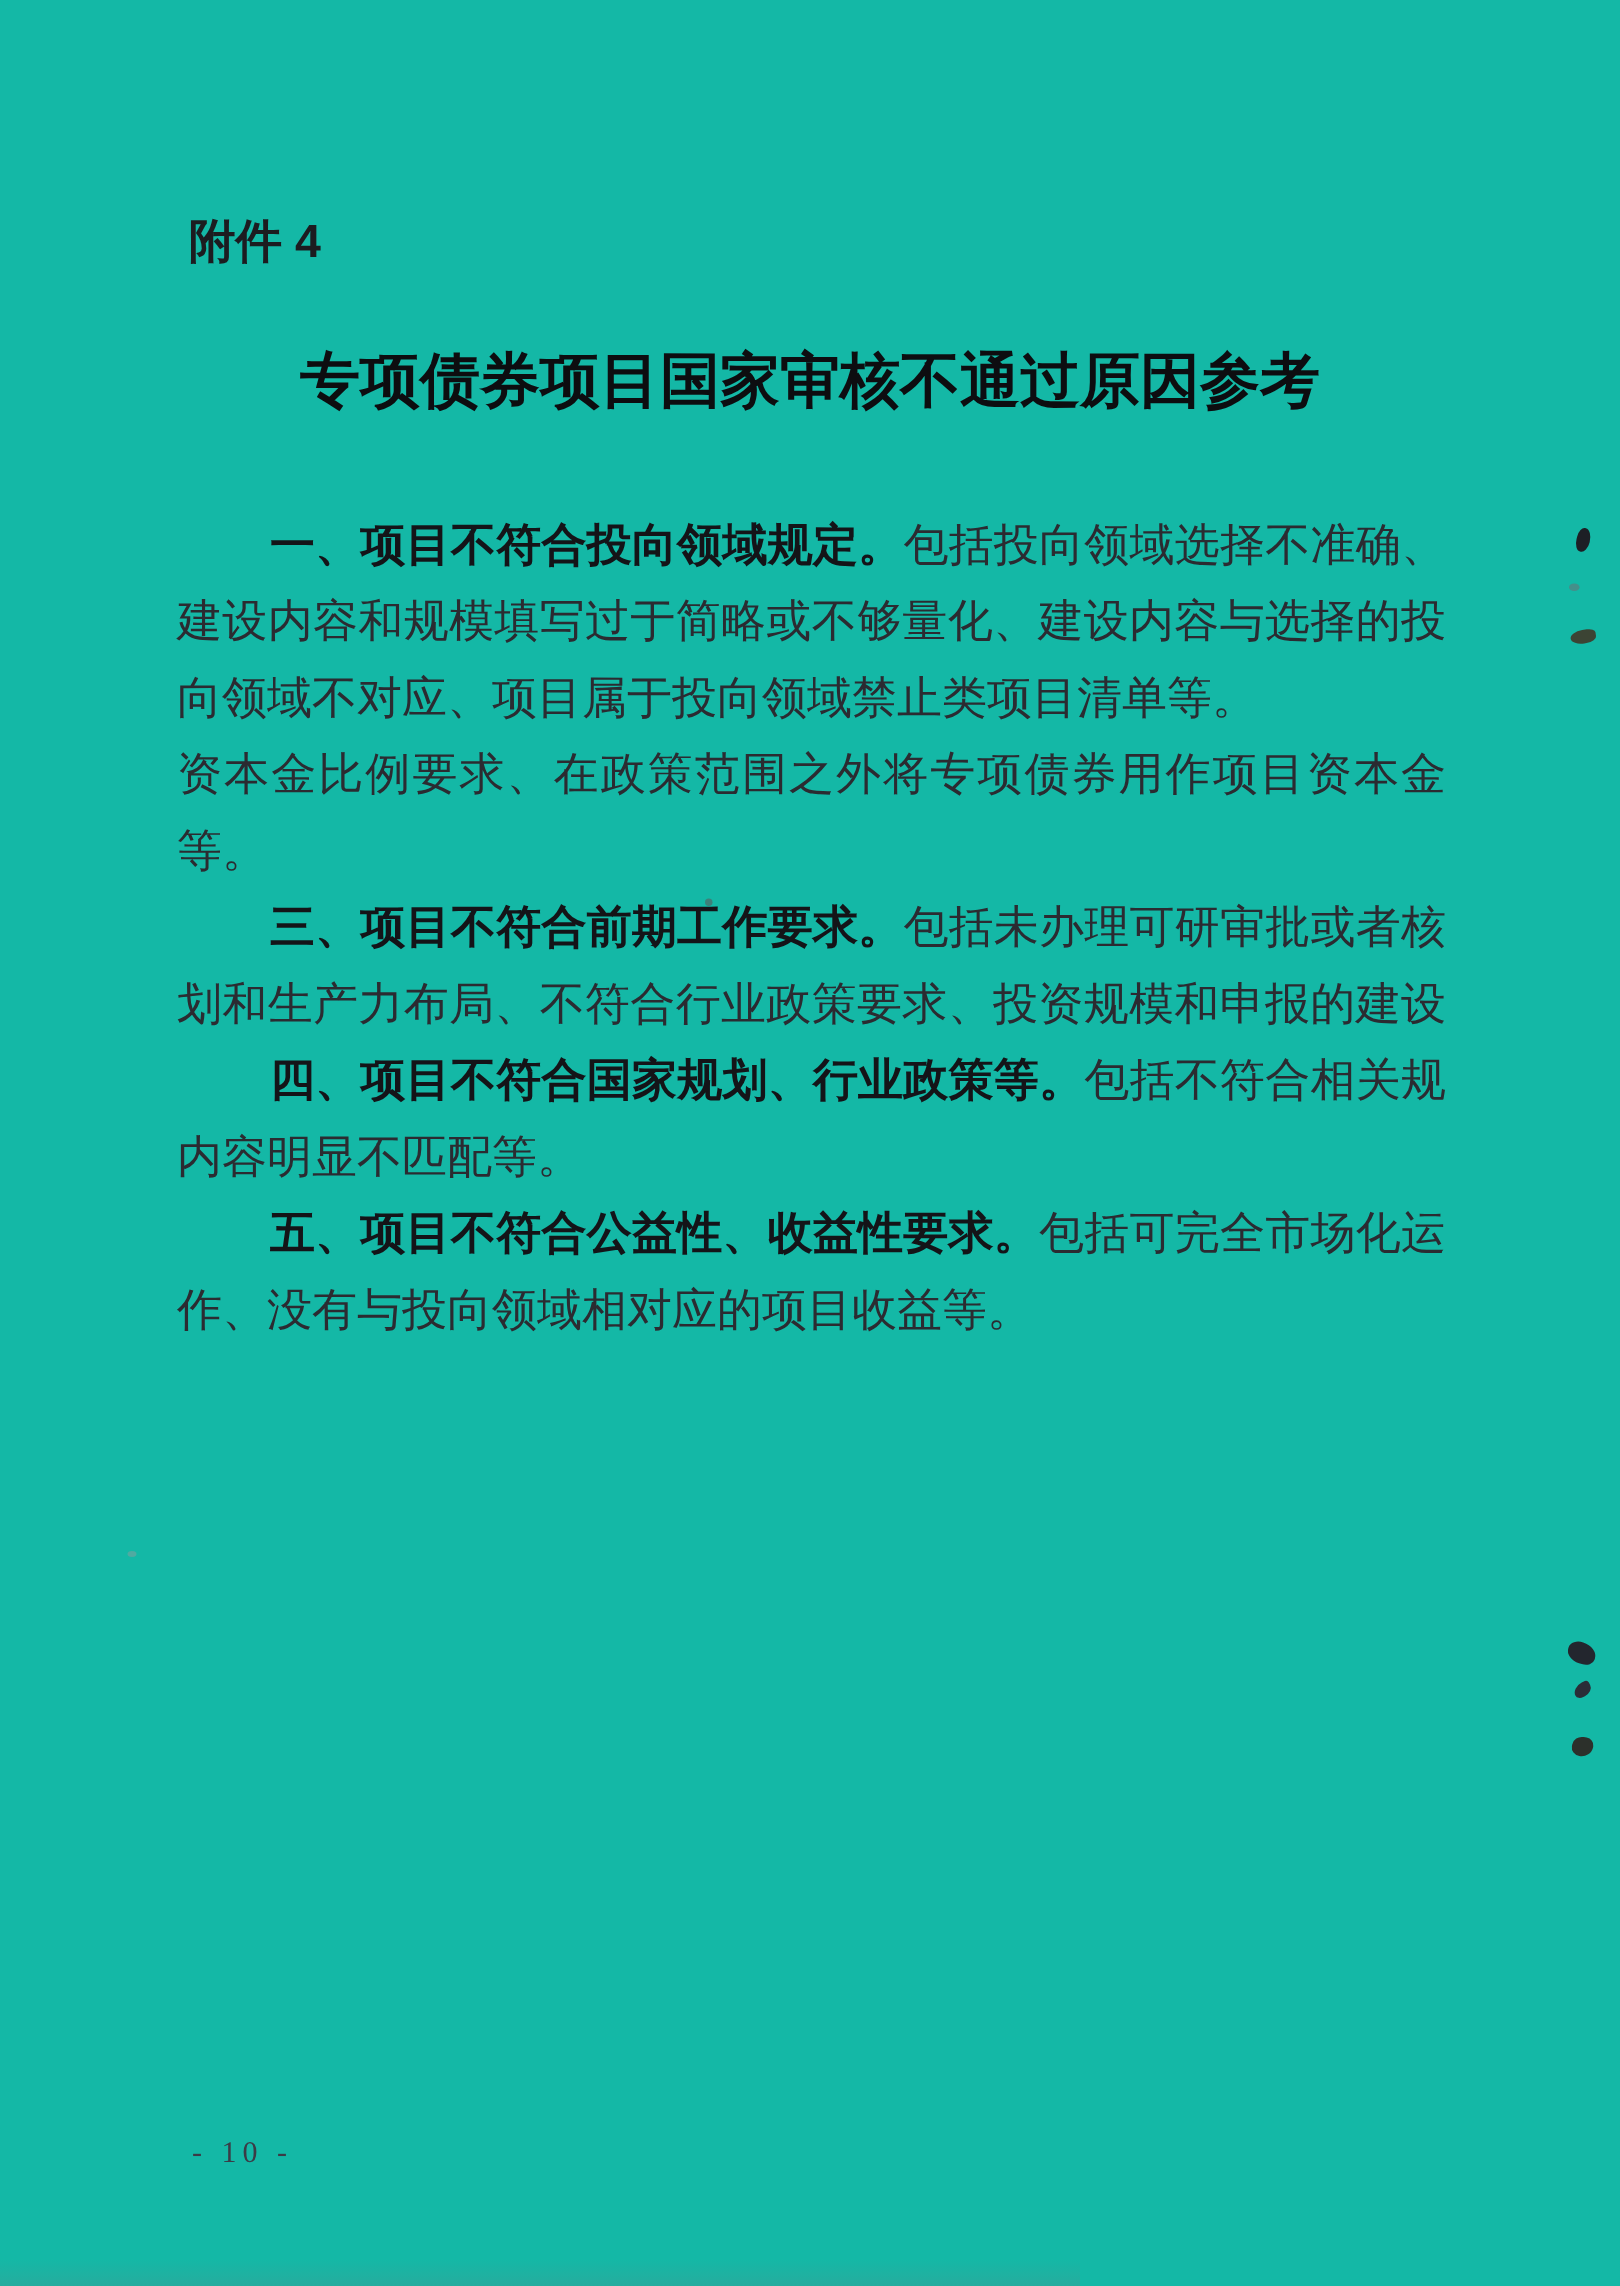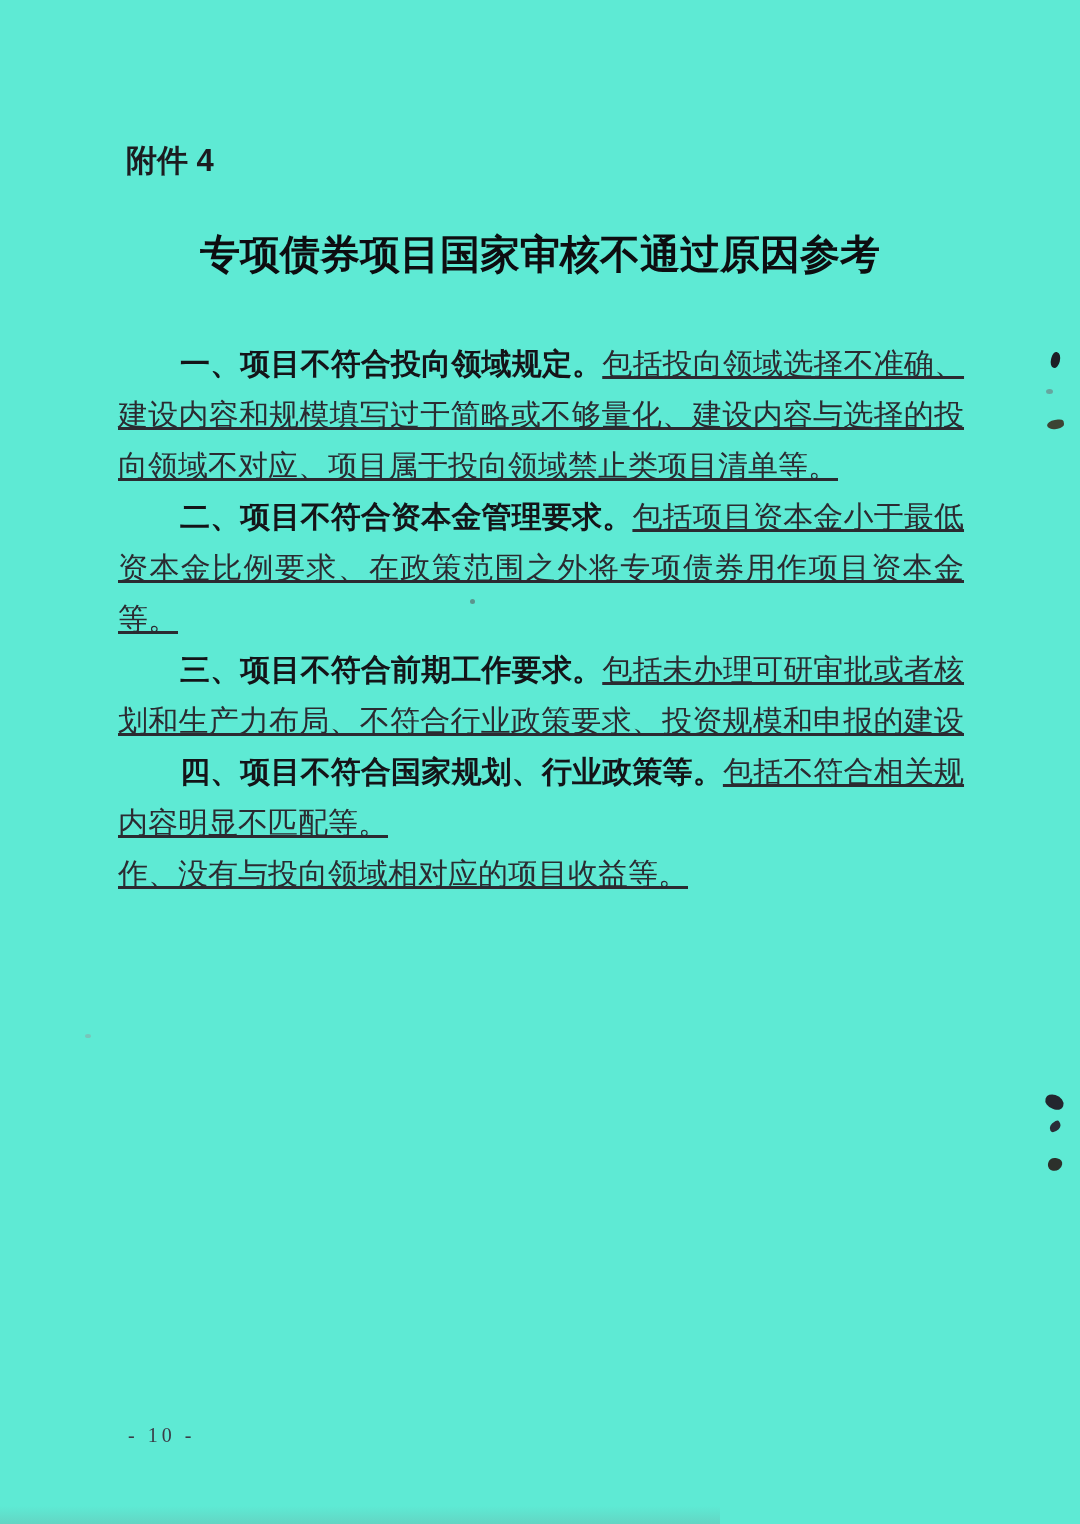--- a/index.html
+++ b/index.html
@@ -1,21 +1,21 @@
 <!DOCTYPE html>
 <html><head>
 <meta charset="utf-8">
 <style>
   html, body { margin: 0; padding: 0; background: #e8e8e6; }
   .page {
     position: relative;
     width: 1080px;
     height: 1524px;
     margin: 0 auto;
-    background: #5eead4;
+    background: #14b8a6;
     overflow: hidden;
     font-family: "Liberation Serif", serif;
   }
   .attachment-label {
     position: absolute;
     top: 142px;
     left: 126px;
     font-size: 31px;
     line-height: 38px;
     font-weight: 600;
@@ -54,21 +54,21 @@
     text-align-last: justify;
   }
   .line.first {
     text-indent: 62px;
   }
   .para-heading {
     font-weight: 700;
     color: #141418;
     font-family: "Liberation Sans", sans-serif;
   }
-  .para-text { color: #2b2b31; text-decoration: underline; }
+  .para-text { color: #2b2b31; }
   .page-number {
     position: absolute;
     top: 1418px;
     left: 128px;
     font-size: 20px;
     line-height: 34px;
     color: #3b3b46;
     letter-spacing: 4px;
   }
   .artifact {
@@ -96,30 +96,30 @@
   <div class="attachment-label">附件 4</div>
 
   <h1 class="doc-title">专项债券项目国家审核不通过原因参考</h1>
 
   <div class="doc-body">
 
     <div class="line justify first"><span class="para-heading">一、项目不符合投向领域规定。</span><span class="para-text">包括投向领域选择不准确、</span></div>
     <div class="line justify para-text">建设内容和规模填写过于简略或不够量化、建设内容与选择的投</div>
     <div class="line para-text">向领域不对应、项目属于投向领域禁止类项目清单等。</div>
 
-    <div class="line justify first"><span class="para-heading">二、项目不符合资本金管理要求。</span><span class="para-text">包括项目资本金小于最低</span></div>
     <div class="line justify para-text">资本金比例要求、在政策范围之外将专项债券用作项目资本金</div>
     <div class="line para-text">等。</div>
 
     <div class="line justify first"><span class="para-heading">三、项目不符合前期工作要求。</span><span class="para-text">包括未办理可研审批或者核</span></div>
 
     <div class="line justify para-text">划和生产力布局、不符合行业政策要求、投资规模和申报的建设</div>
     <div class="line justify first"><span class="para-heading">四、项目不符合国家规划、行业政策等。</span><span class="para-text">包括不符合相关规</span></div>
     <div class="line para-text">内容明显不匹配等。</div>
 
+    <div class="line justify first"><span class="para-heading">五、项目不符合公益性、收益性要求。</span><span class="para-text">包括可完全市场化运</span></div>
     <div class="line para-text">作、没有与投向领域相对应的项目收益等。</div>
 
   </div>
 
   <div class="page-number">- 10 -</div>
 
   <span class="artifact smudge-1"></span>
   <span class="artifact smudge-2"></span>
   <span class="artifact smudge-3"></span>
   <span class="artifact smudge-4"></span>

